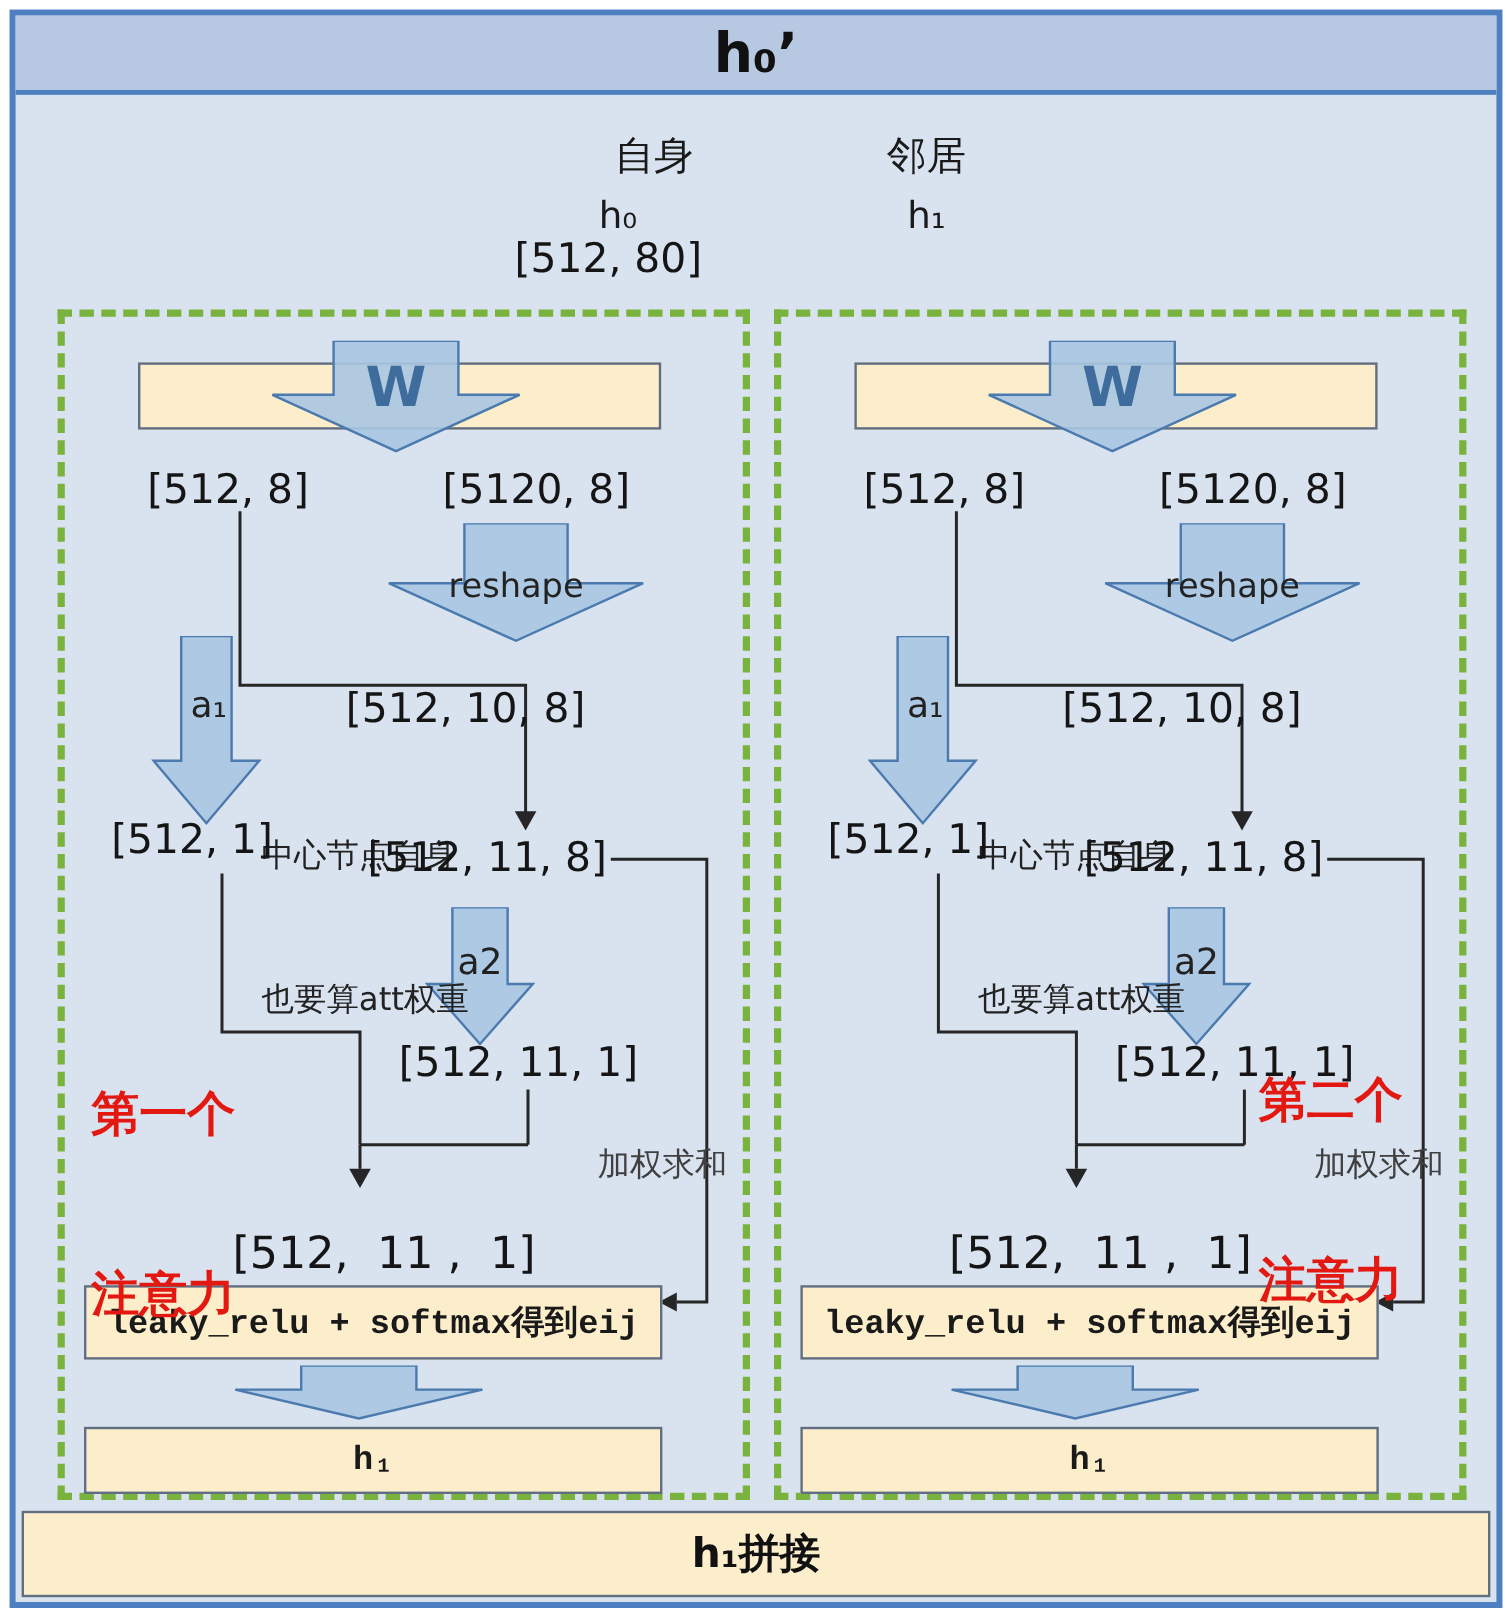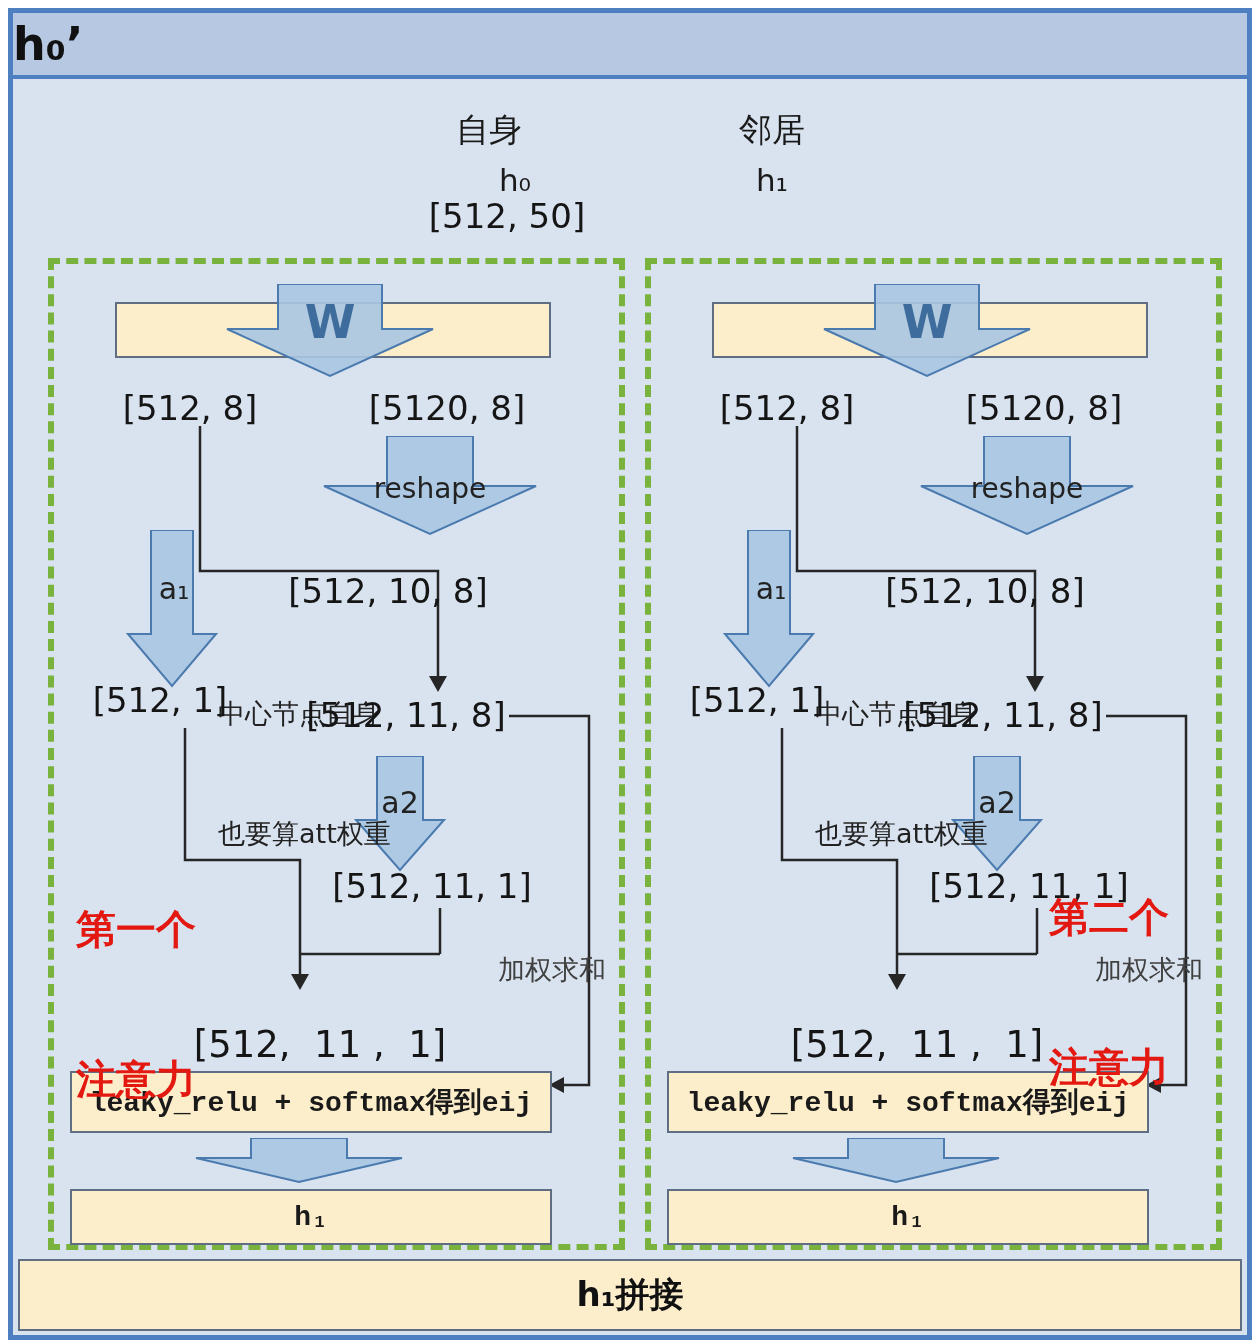--- a/index.html
+++ b/index.html
@@ -7,21 +7,21 @@
     width:1260px;height:1340px;position:relative;overflow:hidden;
     font-family:"DejaVu Sans","Liberation Sans",sans-serif;color:#1a1a1a;
   }
   .frame{
     position:absolute;left:8px;top:8px;width:1244px;height:1332px;
     box-sizing:border-box;border:5px solid #4d7fc1;background:#d9e3f0;
   }
   .titlebar{
     position:absolute;left:0;top:0;right:0;height:62px;
     background:#b7c9e2;border-bottom:4px solid #4d7fc1;
-    display:flex;align-items:center;
+    display:flex;align-items:center;justify-content:center;
   }
   .titlebar .t{font-size:46px;font-weight:bold;color:#111;}
   .hdr{position:absolute;transform:translate(-50%,-50%);white-space:pre;text-align:center;}
   .hdr.cjk{font-size:33px;}
   .hdr.var{font-size:31px;}
   .hdr.shape{font-size:34px;}
   .panel{
     position:absolute;top:245px;width:577px;height:992px;
     box-sizing:border-box;border:6px dashed #79b33e;
   }
@@ -67,23 +67,23 @@
 </style>
 </head>
 <body>
 
 <div class="frame">
 
   <div class="titlebar">
     <div class="t">h₀’</div>
   </div>
 
-  <div class="hdr cjk" style="left:476px;top:117px;">自身</div>
+  <div class="hdr cjk" style="left:532px;top:117px;">自身</div>
   <div class="hdr var" style="left:502px;top:167px;text-align:right;">h₀</div>
-  <div class="hdr shape" style="left:494px;top:203px;">[512, 50]</div>
+  <div class="hdr shape" style="left:494px;top:203px;">[512, 80]</div>
   <div class="hdr cjk" style="left:759px;top:117px;">邻居</div>
   <div class="hdr var" style="left:759px;top:167px;">h₁</div>
 
   <div class="panel panel--left" style="left:35px;">
     <svg class="connectors" width="565" height="980" viewBox="0 0 565 980">
       <path class="cline" d="M146,162 V307 H384 V414"></path>
       <polygon class="ahead" points="375,412 393,412 384,428"></polygon>
       <path class="cline" d="M455,452 H535 V821 H510"></path>
       <polygon class="ahead" points="510,813 510,829 495,821"></polygon>
       <path class="cline" d="M131,464 V596 H246 V690"></path>

